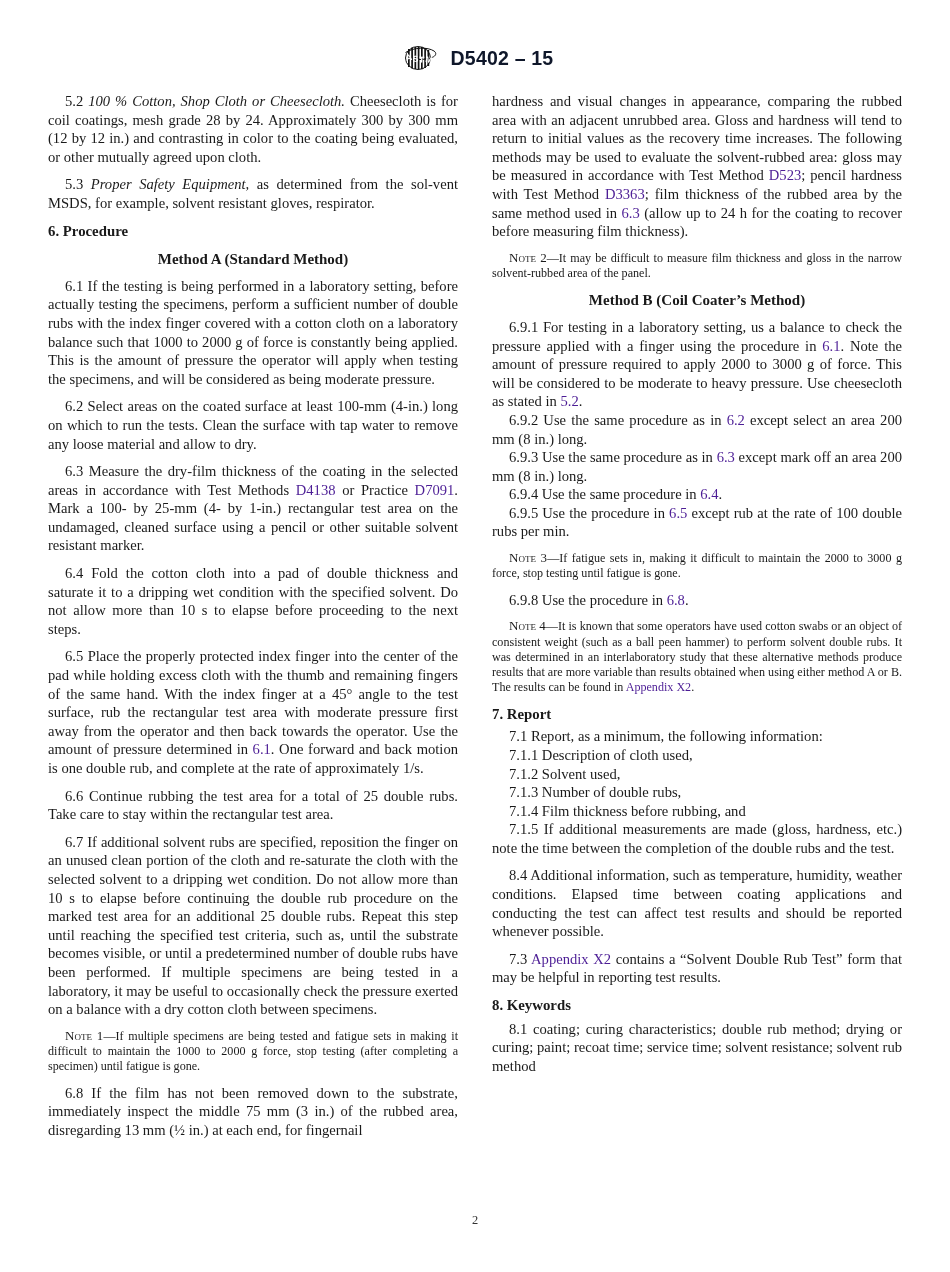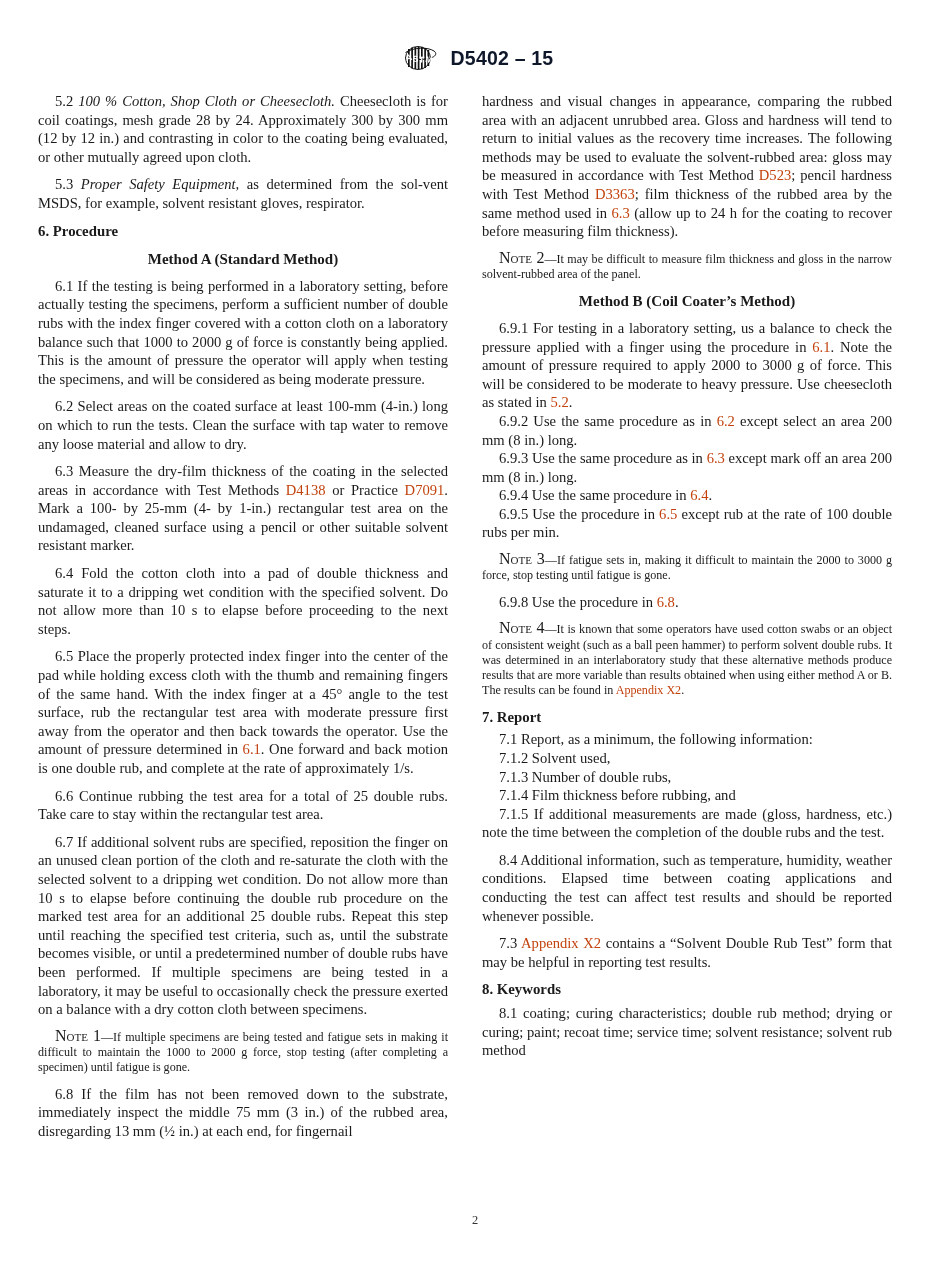--- a/index.html
+++ b/index.html
@@ -43,21 +43,21 @@
     font-family: "Liberation Sans", "DejaVu Sans", sans-serif;
     font-weight: bold;
     font-size: 19.5px;
     letter-spacing: 0.2px;
     color: #0f172a;
   }
   
   .columns {
     position: absolute;
     top: 92px;
-    left: 38px;
+    left: 48px;
     width: 854px;
     height: 1110px;
     display: flex;
     gap: 34px;
   }
   .col {
     width: 410px;
     position: relative;
   }
   
@@ -98,24 +98,24 @@
   .note {
     font-size: 12.1px;
     line-height: 15.3px;
     text-align: justify;
     text-indent: 17px;
     margin-top: 9px;
     margin-bottom: 9px;
   }
   .note-label {
     font-variant: small-caps;
-    font-size: 16px;
+    font-size: 13px;
   }
   .it { font-style: italic; }
-  .lnk { color: #c2410c; }
+  .lnk { color: #4c1d95; }
   
   .folio {
     position: absolute;
     bottom: 44px;
     left: 0;
     width: 950px;
     text-align: center;
     font-size: 12.4px;
     color: #333;
   }
@@ -209,20 +209,21 @@
       <p class="note"><span class="note-label">Note 3</span><span>—If fatigue sets in, making it difficult to maintain the 2000 to 3000 g force, stop testing until fatigue is gone.</span></p>
 
       <p class="para-tight"><span>6.9.8</span><span>  Use the procedure in </span><span class="lnk">6.8</span><span>.</span></p>
 
       <p class="note"><span class="note-label">Note 4</span><span>—It is known that some operators have used cotton swabs or an object of consistent weight (such as a ball peen hammer) to perform solvent double rubs. It was determined in an interlaboratory study that these alternative methods produce results that are more variable than results obtained when using either method A or B. The results can be found in </span><span class="lnk">Appendix X2</span><span>.</span></p>
 
       <p class="sec-head" style="margin-bottom:4px">7.  Report</p>
 
       <p class="para-tight"><span>7.1</span><span>  Report, as a minimum, the following information:</span></p>
 
+      <p class="para-tight"><span>7.1.1</span><span>  Description of cloth used,</span></p>
 
       <p class="para-tight"><span>7.1.2</span><span>  Solvent used,</span></p>
 
       <p class="para-tight"><span>7.1.3</span><span>  Number of double rubs,</span></p>
 
       <p class="para-tight"><span>7.1.4</span><span>  Film thickness before rubbing, and</span></p>
 
       <p class="para"><span>7.1.5</span><span>  If additional measurements are made (gloss, hardness, etc.) note the time between the completion of the double rubs and the test.</span></p>
 
       <p class="para"><span>8.4</span><span>  Additional information, such as temperature, humidity, weather conditions. Elapsed time between coating applications and conducting the test can affect test results and should be reported whenever possible.</span></p>

